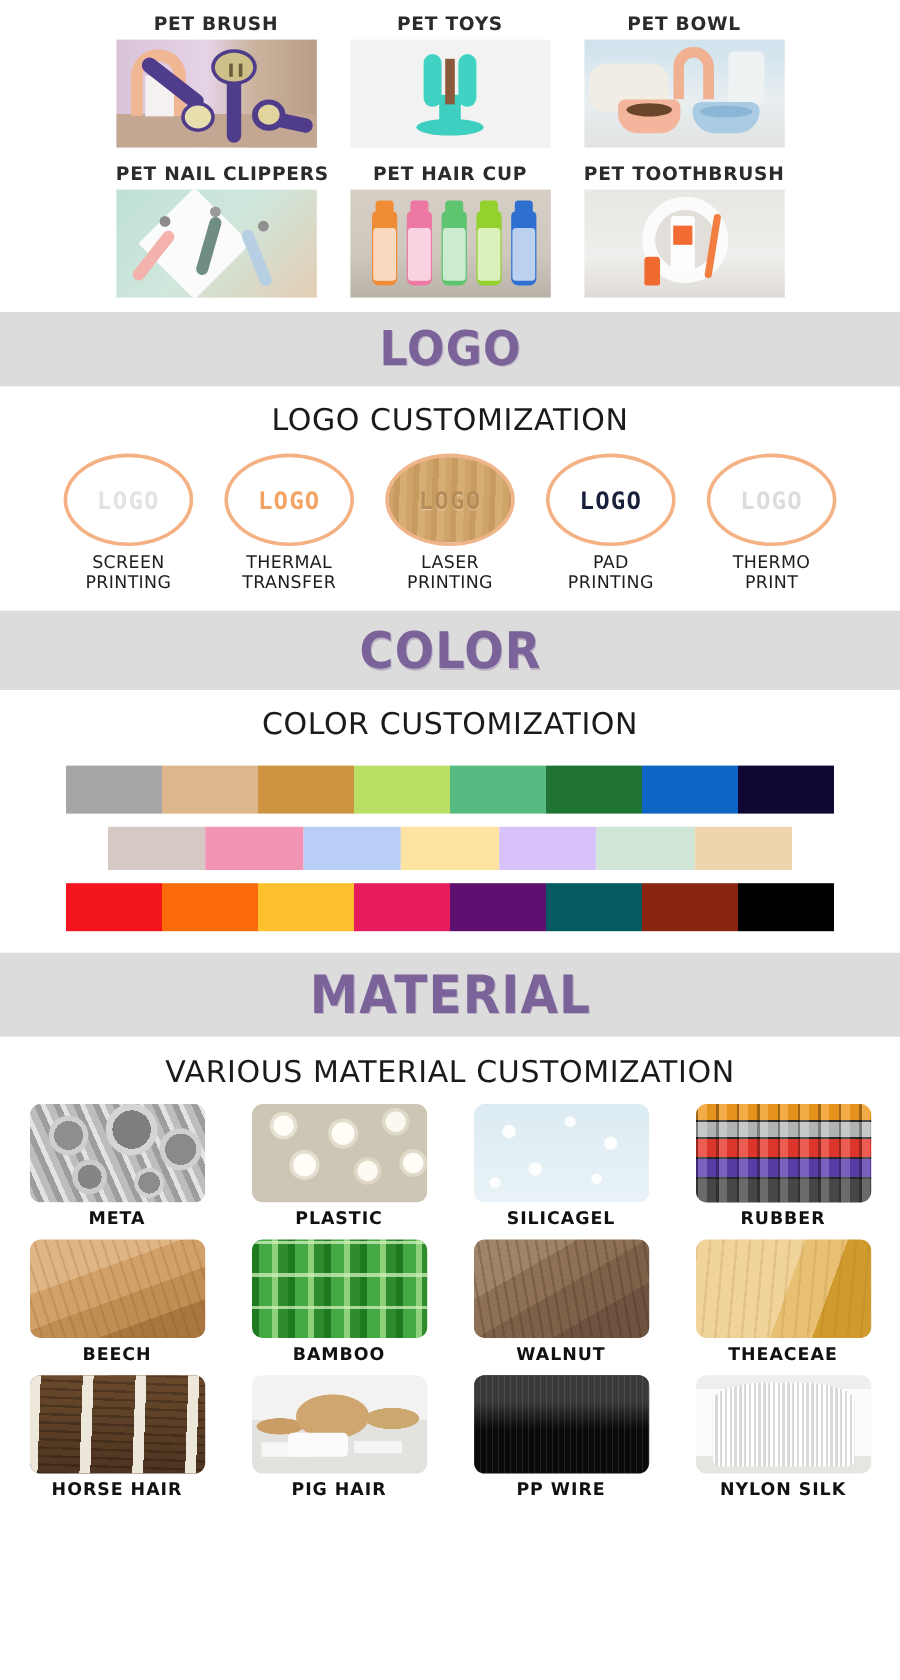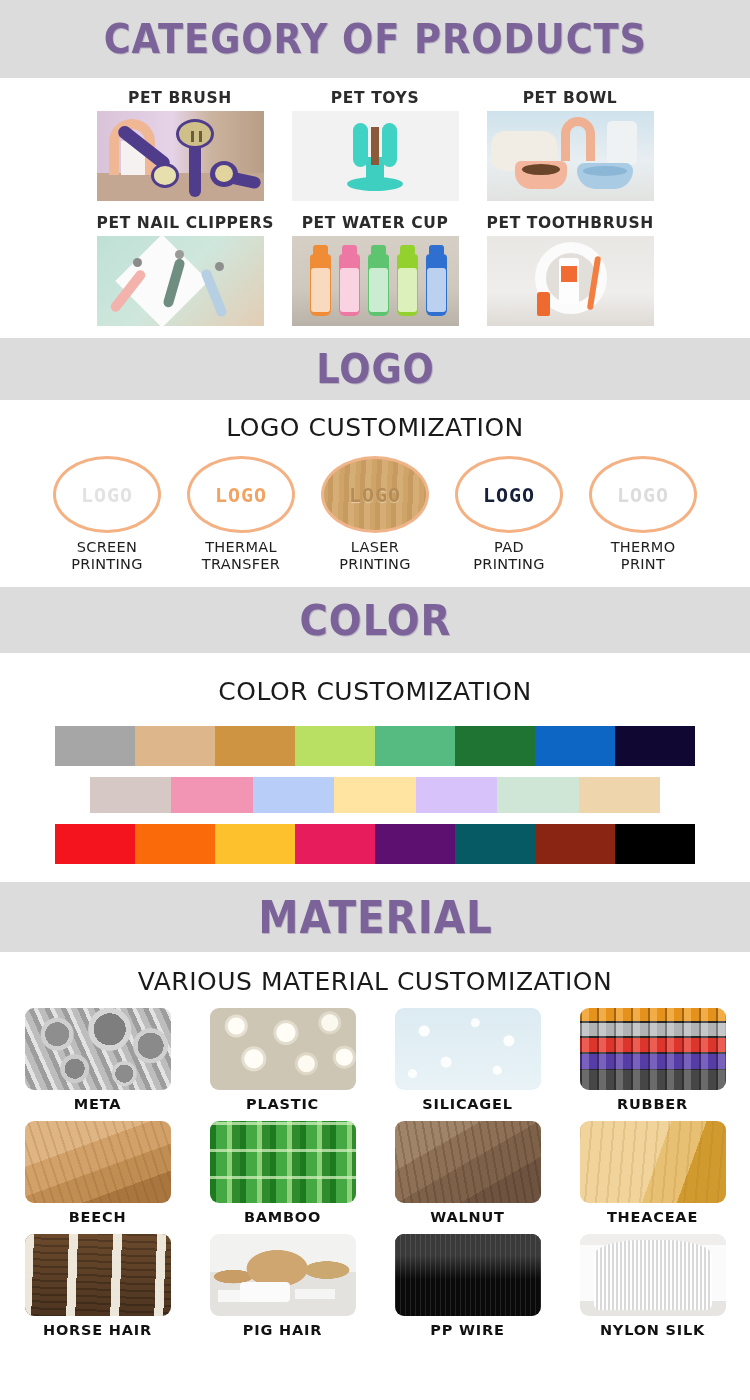--- a/index.html
+++ b/index.html
@@ -263,23 +263,20 @@
   .m-nylon { background: linear-gradient(180deg,#efeeec 0 14%, #fbfbfb 14% 82%, #e7e5e1 82% 100%); position:relative; }
   .m-nylon::after { content:""; position:absolute; left:14px; right:14px; top:6px; bottom:6px;
       background: repeating-linear-gradient(90deg, #ffffff 0 2px, #d9d9d9 2px 4px);
       border-radius: 40% 40% 6px 6px / 22% 22% 6px 6px; }
 </style>
 </head>
 <body>
 
 <div class="page">
 
-  <div class="banner banner-cat">
-    <div class="banner-text">CATEGORY OF PRODUCTS</div>
-  </div>
 
   <div class="cat-wrap">
     <div class="cat-row">
 
       <div class="cat-cell">
         <div class="cat-label">PET BRUSH</div>
         <div class="cat-img ci-brush">
           <div class="floor"></div>
             <div class="arch"></div>
             <div class="wcard"></div>
@@ -334,21 +331,21 @@
           <div class="c c1"></div>
             <div class="c1b"></div>
           <div class="c c2"></div>
             <div class="c2b"></div>
           <div class="c c3"></div>
             <div class="c3b"></div>
         </div>
       </div>
 
       <div class="cat-cell">
-        <div class="cat-label">PET WATER CUP</div>
+        <div class="cat-label">PET HAIR CUP</div>
         <div class="cat-img ci-cup">
           <div class="bot bo1">
               <em></em>
             </div>
           <div class="bot bo2">
               <em></em>
             </div>
           <div class="bot bo3">
               <em></em>
             </div>
@@ -423,21 +420,21 @@
       <div class="logo-label" style="white-space:pre-line;">THERMO
 PRINT</div>
     </div>
 
   </div>
 
   <div class="banner banner-color" style="margin-top:14px;">
     <div class="banner-text">COLOR</div>
   </div>
 
-  <div class="sub-title" style="padding-top:24px;">COLOR CUSTOMIZATION</div>
+  <div class="sub-title" style="padding-top:14px;">COLOR CUSTOMIZATION</div>
 
   <div class="color-block" style="padding-top:20px;">
     <div class="sw-row sw-row-1">
         <div class="sw" title="#a6a6a6" style="background: rgb(166, 166, 166);"></div>
         <div class="sw" title="#ddb68c" style="background: rgb(221, 182, 140);"></div>
         <div class="sw" title="#ce9442" style="background: rgb(206, 148, 66);"></div>
         <div class="sw" title="#b9df63" style="background: rgb(185, 223, 99);"></div>
         <div class="sw" title="#56bb80" style="background: rgb(86, 187, 128);"></div>
         <div class="sw" title="#1f7434" style="background: rgb(31, 116, 52);"></div>
         <div class="sw" title="#0d65c4" style="background: rgb(13, 101, 196);"></div>

